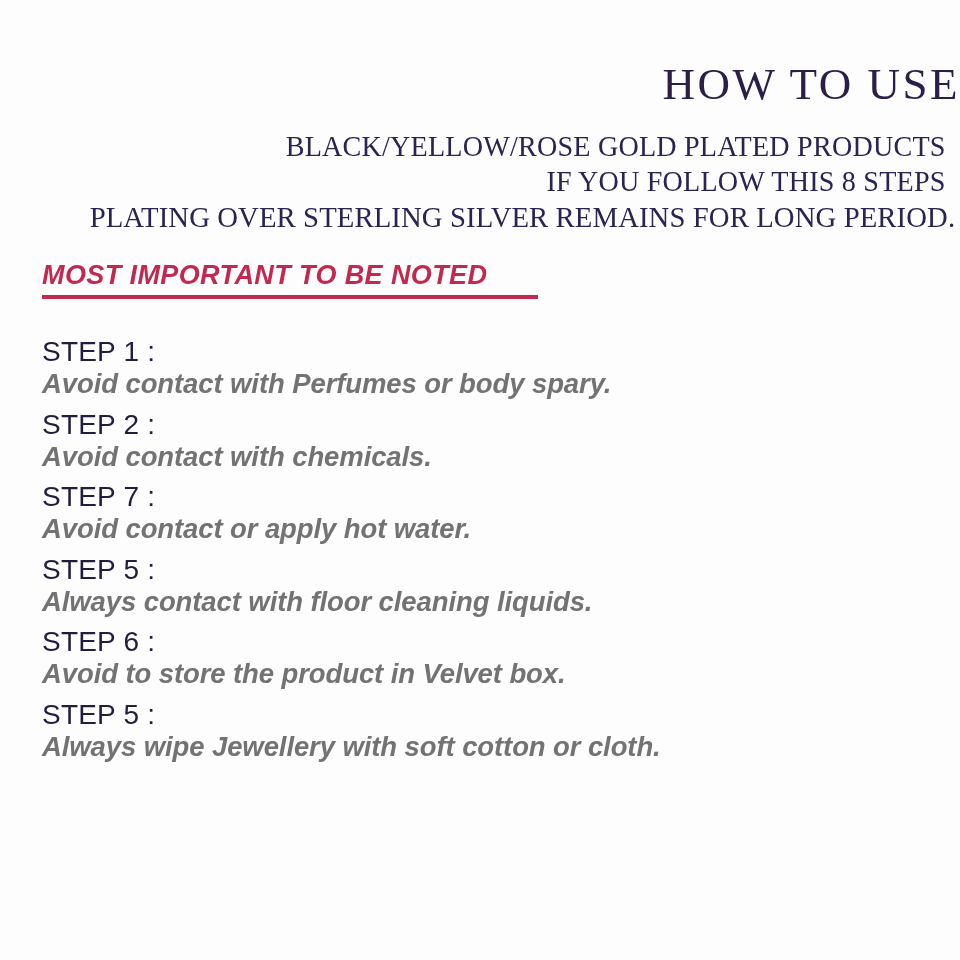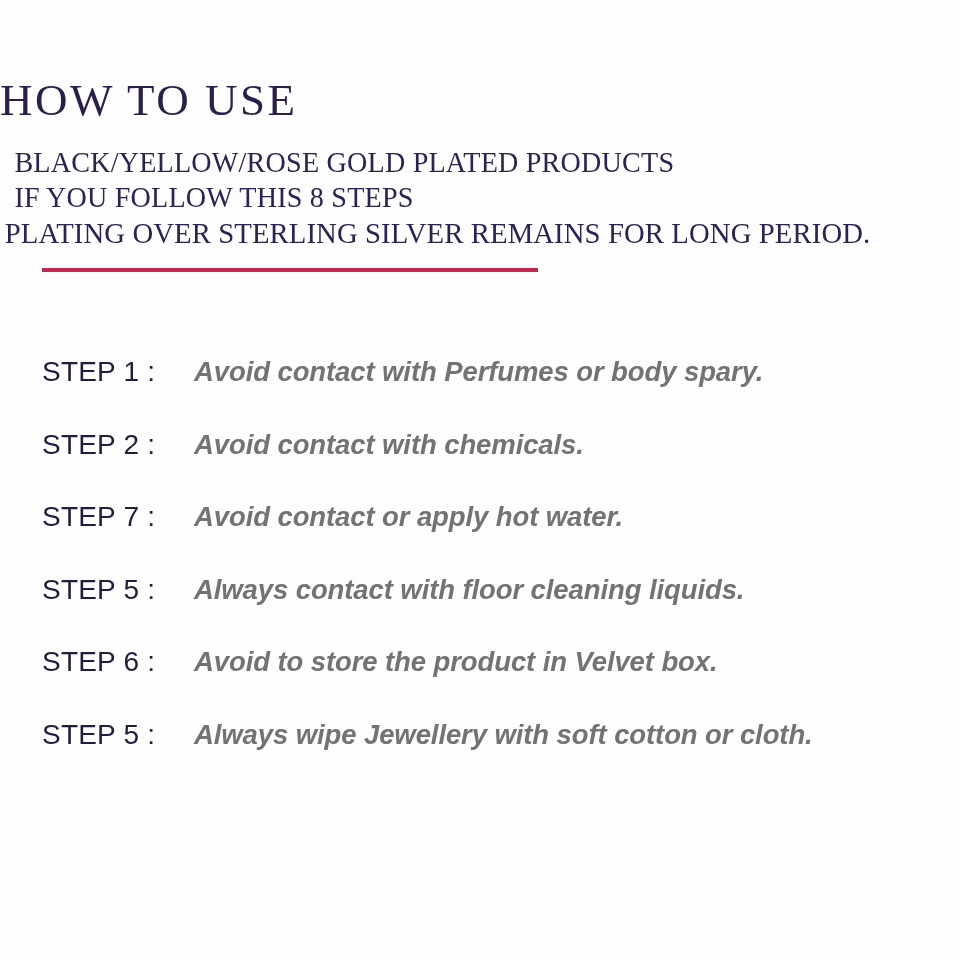--- a/index.html
+++ b/index.html
@@ -20,22 +20,21 @@
     height: 960px;
     box-sizing: border-box;
   }
 
   
   .header {
     position: absolute;
     left: 0;
     top: 0;
     width: 960px;
-    text-align: left;
-    margin-top: 16px;
+    text-align: right;
   }
 
   .main-title {
     margin: 0;
     padding-top: 62px;
     font-family: "Liberation Serif", "DejaVu Serif", serif;
     font-size: 45px;
     font-weight: 400;
     letter-spacing: 2.5px;
     color: #2b1f4a;
@@ -98,22 +97,23 @@
   
   .steps {
     position: absolute;
     left: 42px;
     top: 336px;
     width: 900px;
   }
 
   .step-row {
     display: flex;
-    align-items: center;
+    align-items: flex-start;
     height: 72.5px;
+    flex-direction: column;
   }
 
   .step-label {
     flex: 0 0 auto;
     width: 152px;
     font-family: "Liberation Sans", sans-serif;
     font-size: 28px;
     font-weight: 400;
     color: #221c3f;
     letter-spacing: 0.2px;
@@ -140,20 +140,21 @@
     <h1 class="main-title">HOW TO USE</h1>
 
     <div class="subtitle-block">
       <div class="subtitle-line l1">BLACK/YELLOW/ROSE GOLD PLATED PRODUCTS</div>
       <div class="subtitle-line l2">IF YOU FOLLOW THIS 8 STEPS</div>
       <div class="subtitle-line l3">PLATING OVER STERLING SILVER REMAINS FOR LONG PERIOD.</div>
     </div>
   </div>
 
   <div class="notice">
+    <span class="notice-text">MOST IMPORTANT TO BE NOTED</span>
     <span class="notice-underline"></span>
   </div>
 
   <div class="steps">
 
     <div class="step-row">
       <div class="step-label">STEP 1 :</div>
       <div class="step-text">Avoid contact with Perfumes or body spary.</div>
     </div>
 

